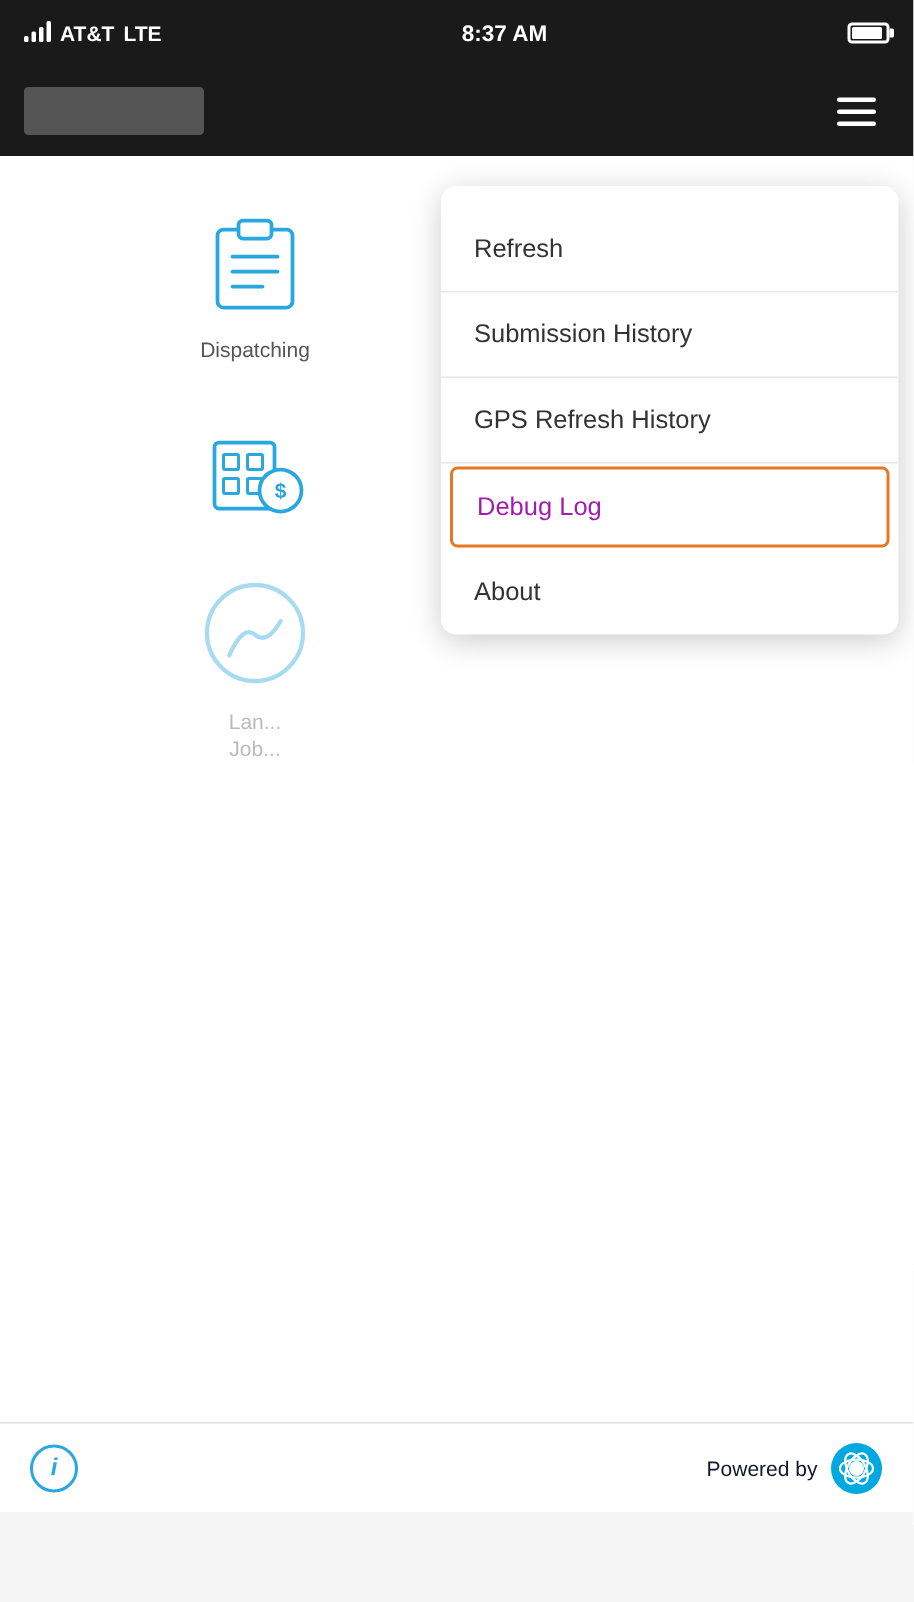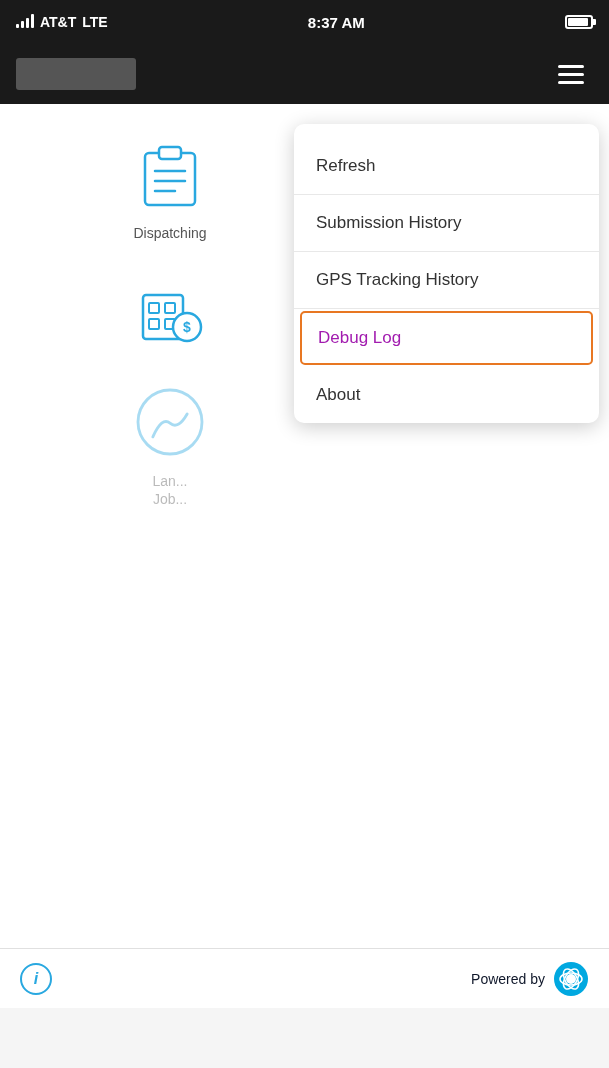--- a/index.html
+++ b/index.html
@@ -317,21 +317,21 @@
     <div class="dropdown-arrow"></div>
     <div class="dropdown-inner">
 
       <div class="menu-item">
         <span>Refresh</span>
       </div>
       <div class="menu-item">
         <span>Submission History</span>
       </div>
       <div class="menu-item">
-        <span>GPS Tracking History</span>
+        <span>GPS Refresh History</span>
       </div>
       <div class="menu-item active-item" style="border: 2.5px solid #e87722; border-radius: 5px; margin: 2px 6px; padding: 15px 16px;">
         <span>Debug Log</span>
       </div>
       <div class="menu-item">
         <span>About</span>
       </div>
 
     </div>
   </div>

